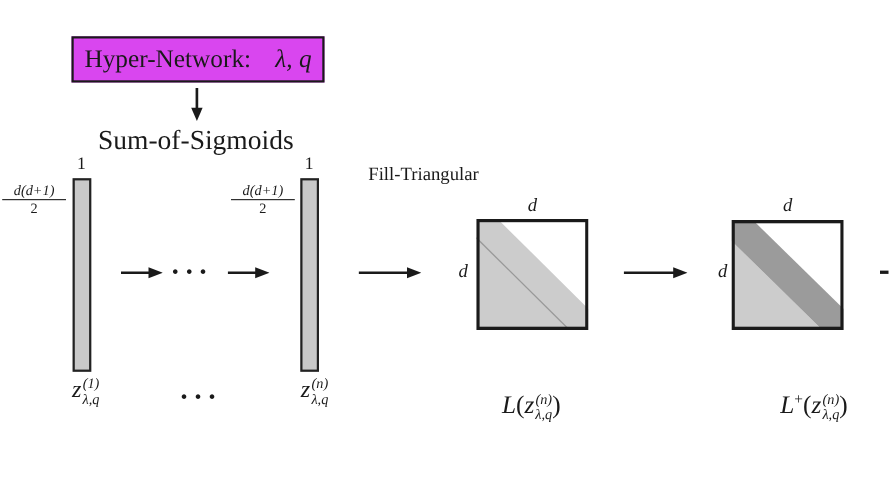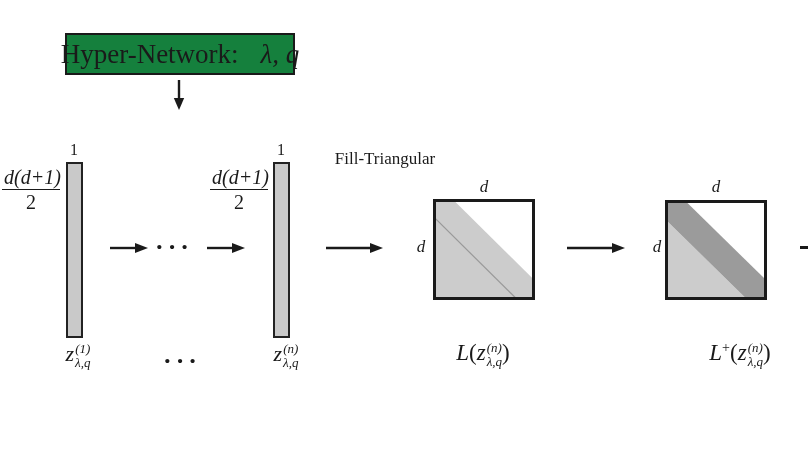--- a/index.html
+++ b/index.html
@@ -11,52 +11,52 @@
   }
   .abs{position:absolute;}
   .it{font-style:italic;text-align:center;}
   .center{text-align:center;}
   .nowrap{white-space:nowrap;}
 
   .hyper-box{
     left:65px;top:33px;width:226px;height:38px;
     border:2px solid var(--stroke,#1a1a1a);
     display:flex;align-items:center;justify-content:center;
-    font-size:27px;gap:22px;background:#15803d;
+    font-size:23px;gap:22px;background:#d946ef;
   }
   .stage-title{font-size:17px;line-height:26px;}
   .sum-title{left:63px;top:114px;width:230px;font-size:25px;}
 
   .bar{
     width:13px;height:172px;
     border:2px solid #222;
     background:var(--bar-fill,#c9c9c9);
   }
   .one-label{font-size:16px;width:30px;}
 
-  .frac{width:58px;font-size:20px;line-height:1.1;text-align:center;}
+  .frac{width:58px;font-size:13px;line-height:1.1;text-align:center;}
   .frac .num{display:block;border-bottom:1.4px solid var(--stroke,#1a1a1a);padding:0 2px 1px 2px;}
   .frac .den{display:block;padding-top:1px;}
 
   .dots{font-size:26px;font-weight:bold;letter-spacing:4px;width:48px;line-height:1;}
 
   svg.harrow line, svg.varrow line{stroke:var(--stroke,#1a1a1a);stroke-width:2.4;}
   svg.harrow polygon, svg.varrow polygon{fill:var(--stroke,#1a1a1a);}
   .stub{background:var(--stroke,#1a1a1a);height:2.5px;width:8px;}
 
   svg.matrix .mbg{fill:#ffffff;}
   svg.matrix .mlight{fill:var(--matrix-light,#ccc);}
   svg.matrix .mdark{fill:var(--matrix-dark,#9b9b9b);}
   svg.matrix .mline{stroke:var(--matrix-line,#999);stroke-width:1.2;}
   svg.matrix .mborder{fill:none;stroke:var(--stroke,#1a1a1a);stroke-width:3;}
 
   .dim-d{font-size:17px;width:60px;}
   .dim-d-side{font-size:17px;width:20px;}
 
-  .mlabel{font-size:23px;width:120px;}
+  .mlabel{font-size:23px;width:120px;margin-top:15px;}
   .mlabel .base{font-size:23px;}
   .zlabel{font-size:22px;width:80px;}
   .scripts{
     display:inline-flex;flex-direction:column;
     font-size:13px;line-height:1.05;vertical-align:middle;
     margin-left:1px;text-align:left;
   }
   .lsup{font-size:14px;vertical-align:8px;}
 </style>
 </head>
@@ -67,20 +67,21 @@
   <div class="abs hyper-box nowrap">
     <span>Hyper-Network:</span>
     <span class="it">λ, q</span>
   </div>
 
   <svg class="abs varrow" style="left:171px;top:80px" width="16" height="30" viewBox="0 0 16 30">
     <line x1="8" y1="0" x2="8" y2="20"></line>
     <polygon points="8,30 2.8,18 13.2,18"></polygon>
   </svg>
 
+  <div class="abs sum-title center nowrap">Sum-of-Sigmoids</div>
 
   <div class="abs stage-title center nowrap" style="left:295px;top:146px;width:180px">Fill-Triangular</div>
 
   <div class="abs one-label center" style="left:59px;top:141px">1</div>
   <div class="abs bar" style="left:66px;top:162px"></div>
   <div class="abs frac" style="left:2px;top:166px">
     <span class="num it">d(d+1)</span>
     <span class="den">2</span>
   </div>
 

